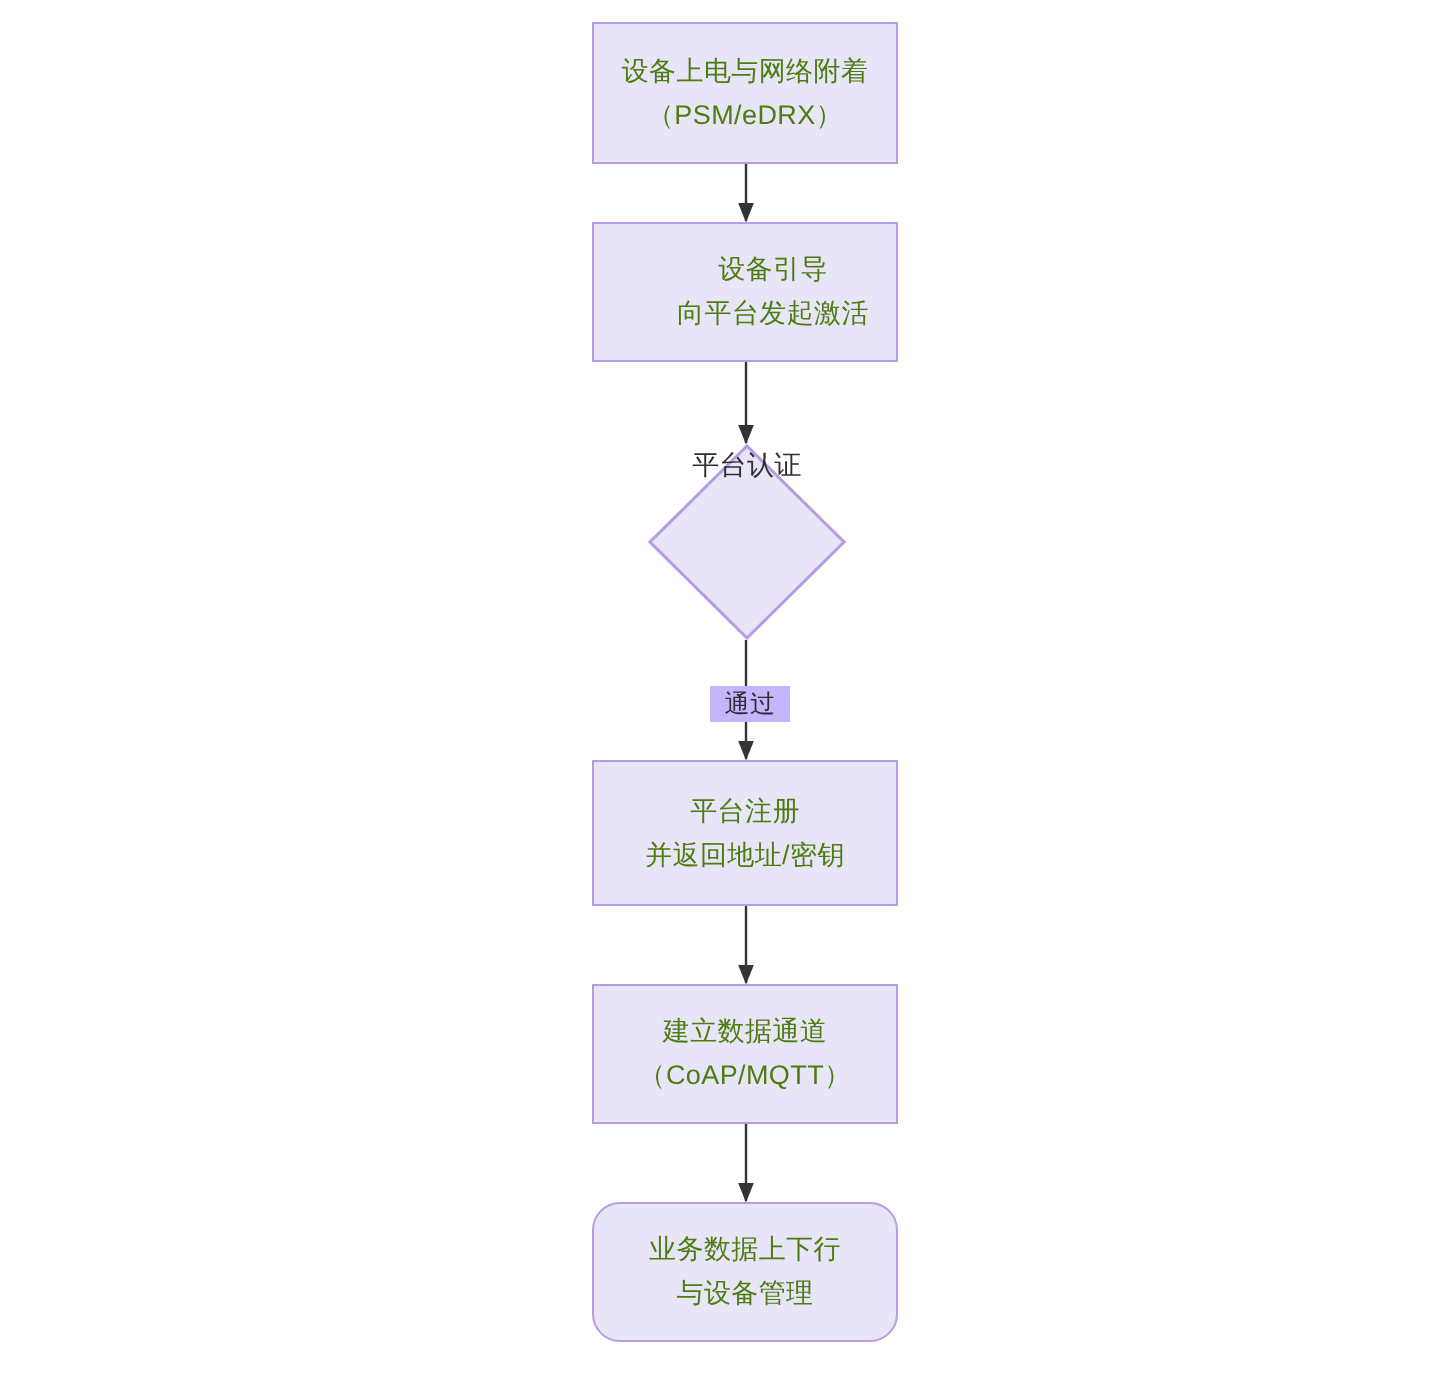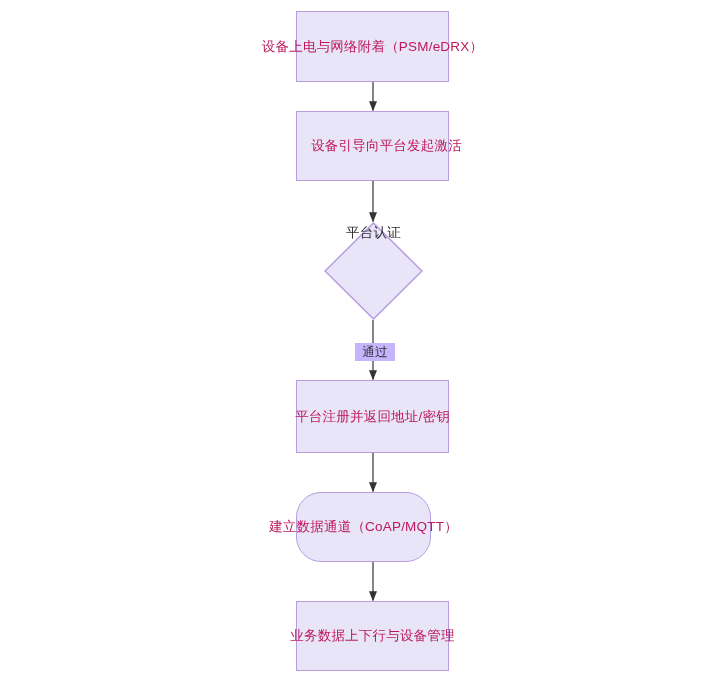--- a/index.html
+++ b/index.html
@@ -18,26 +18,26 @@
     position: absolute;
     left: 0;
     top: 0;
     width: 726px;
     height: 700px;
   }
   .node {
     position: absolute;
     box-sizing: border-box;
     display: flex;
-    flex-direction: row;
+    flex-direction: column;
     align-items: center;
     justify-content: center;
     background: #e8e5f8;
     border: 1.5px solid #b79ce2;
-    color: #be185d;
+    color: #4d7c0f;
     font-size: 13.5px;
     line-height: 22px;
     letter-spacing: 0.2px;
     text-align: center;
     white-space: nowrap;
   }
   .node .line { display: block; }
 
   .decision-wrap {
     position: absolute;
@@ -120,21 +120,21 @@
 
 <div class="edge-label" style="left:355px; top:343px; width:36px;">
   <span>通过</span>
 </div>
 
 <div class="node" style="left:296px; top:380px; width:153px; height:73px;">
   <span class="line">平台注册</span>
   <span class="line">并返回地址/密钥</span>
 </div>
 
-<div class="node" style="left:296px; top:492px; width:135px; height:70px;border-radius:25px;">
+<div class="node" style="left:296px; top:492px; width:153px; height:70px;">
   <span class="line">建立数据通道</span>
   <span class="line">（CoAP/MQTT）</span>
 </div>
 
-<div class="node" style="left:296px; top:601px; width:153px; height:70px;">
+<div class="node" style="left:296px; top:601px; width:153px; height:70px;border-radius:14px;">
   <span class="line">业务数据上下行</span>
   <span class="line">与设备管理</span>
 </div>
 
 </body></html>

